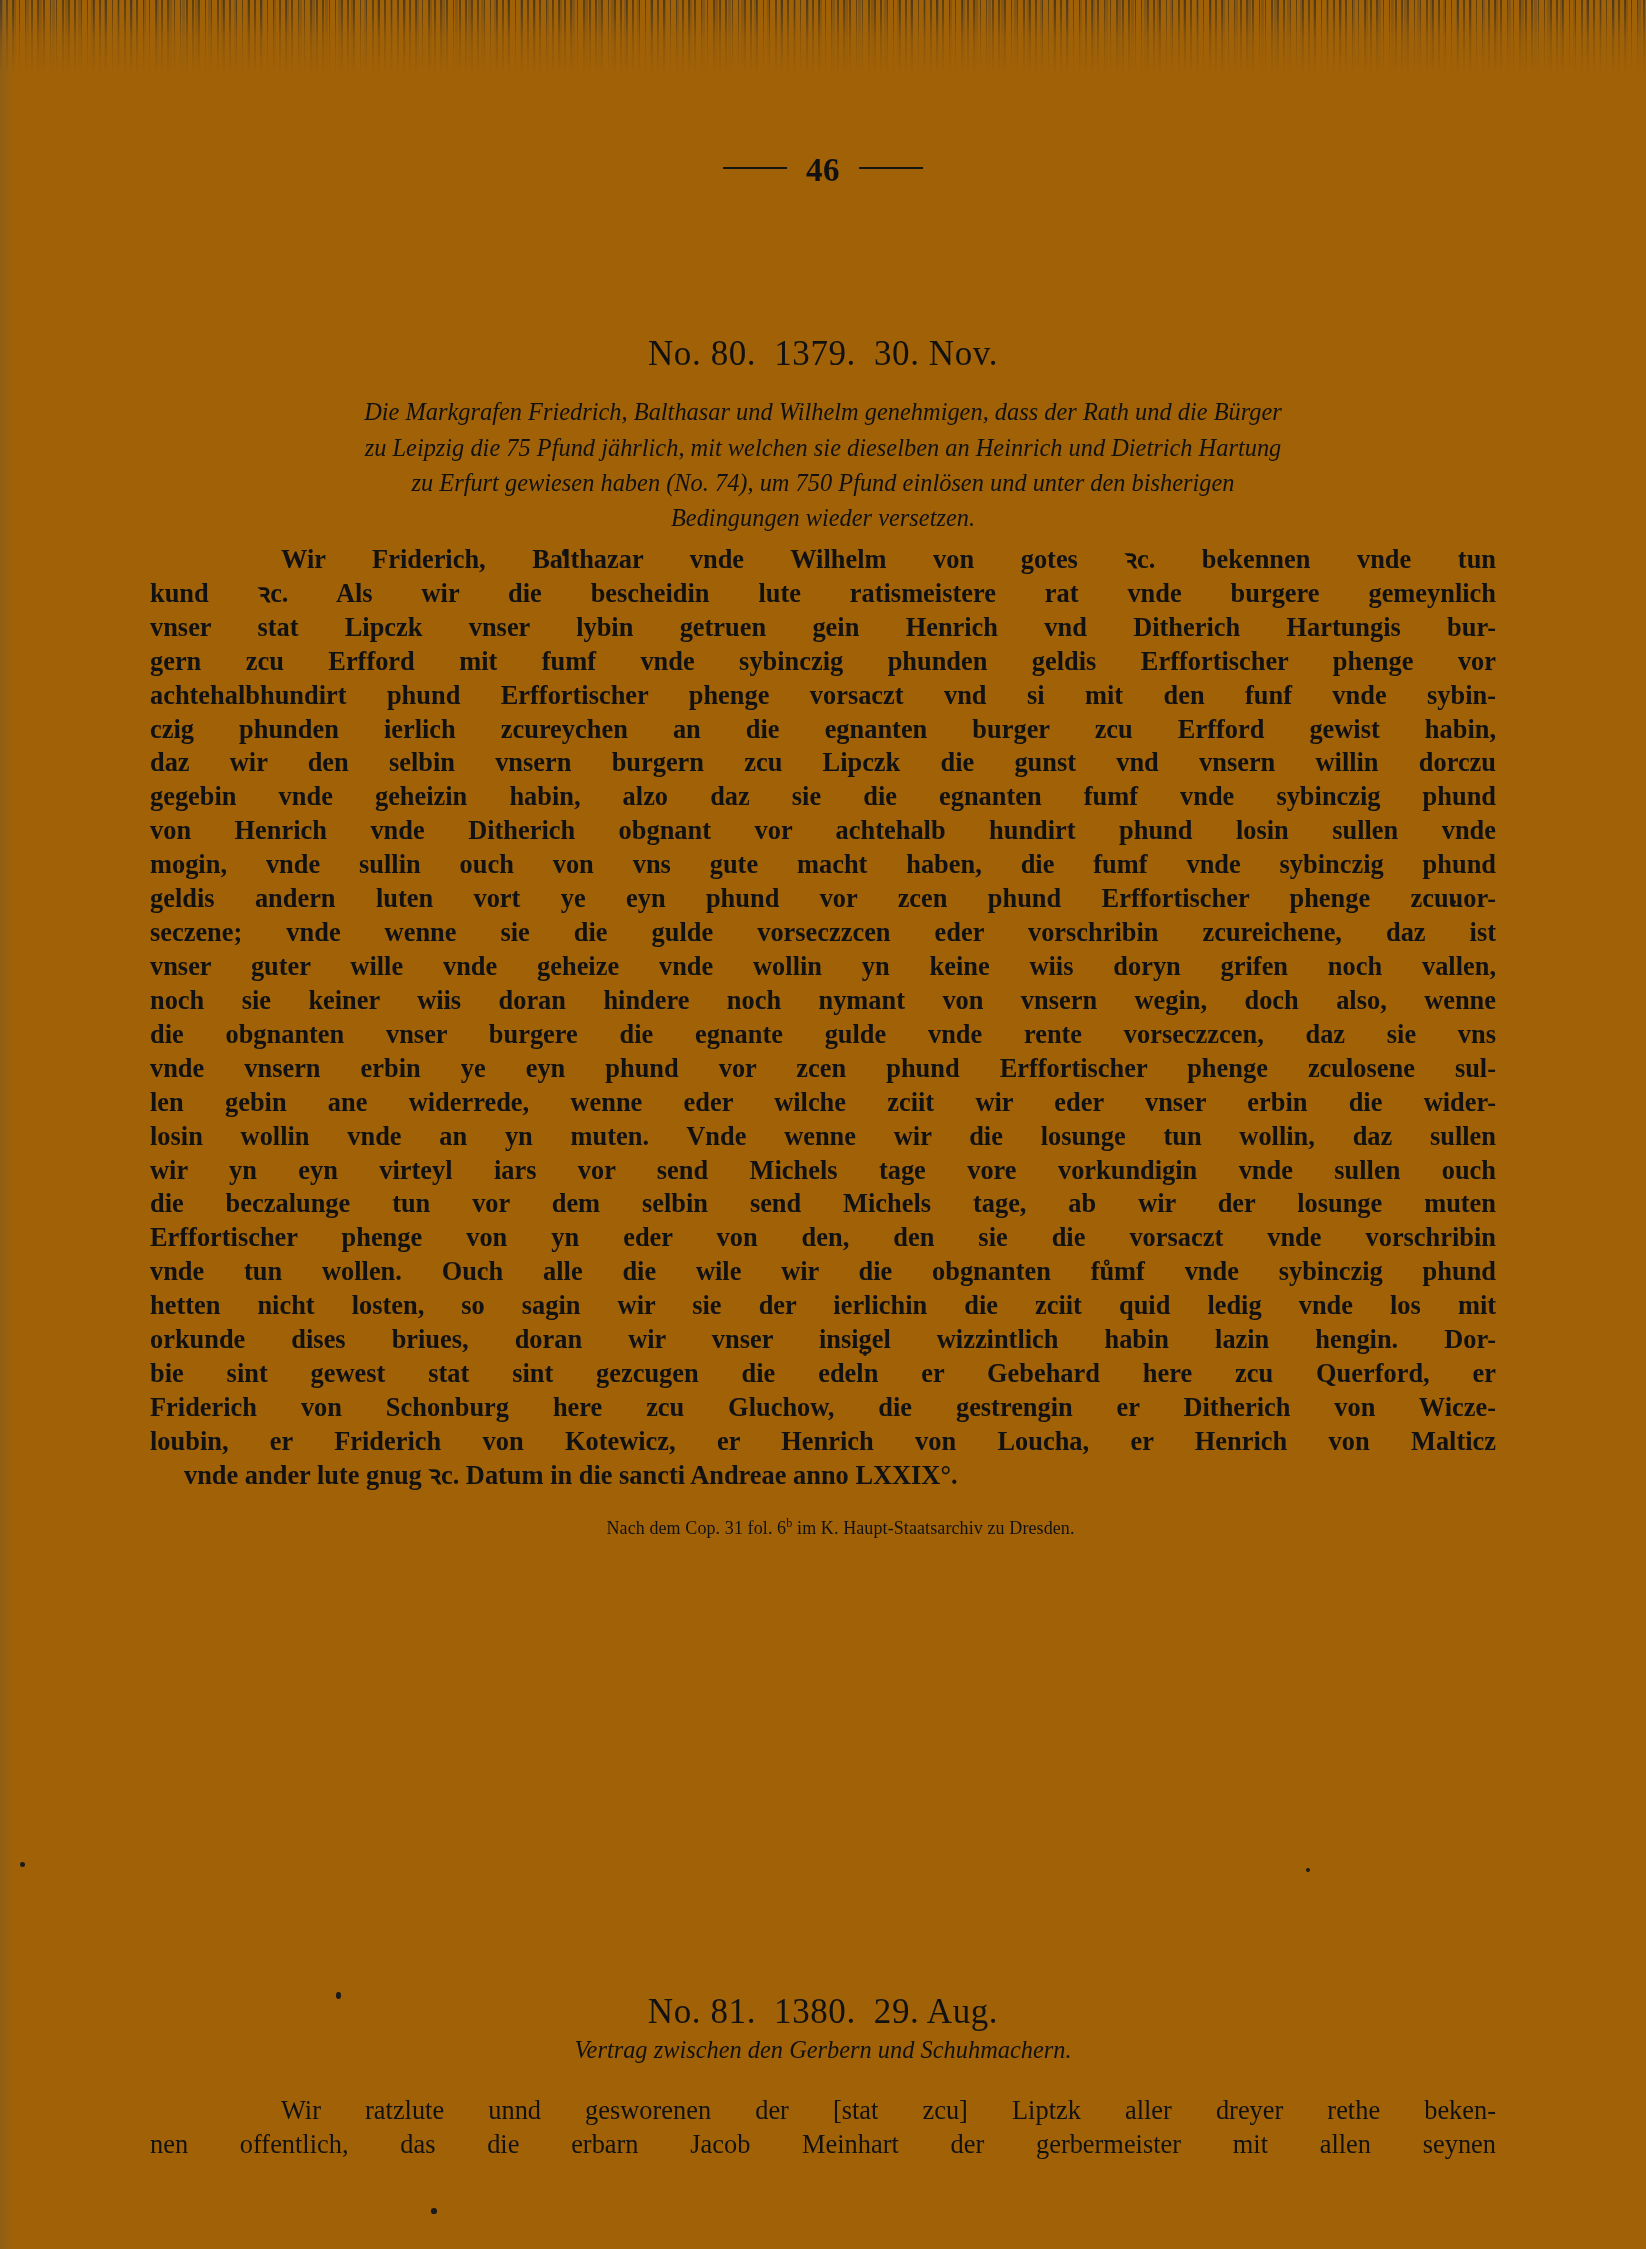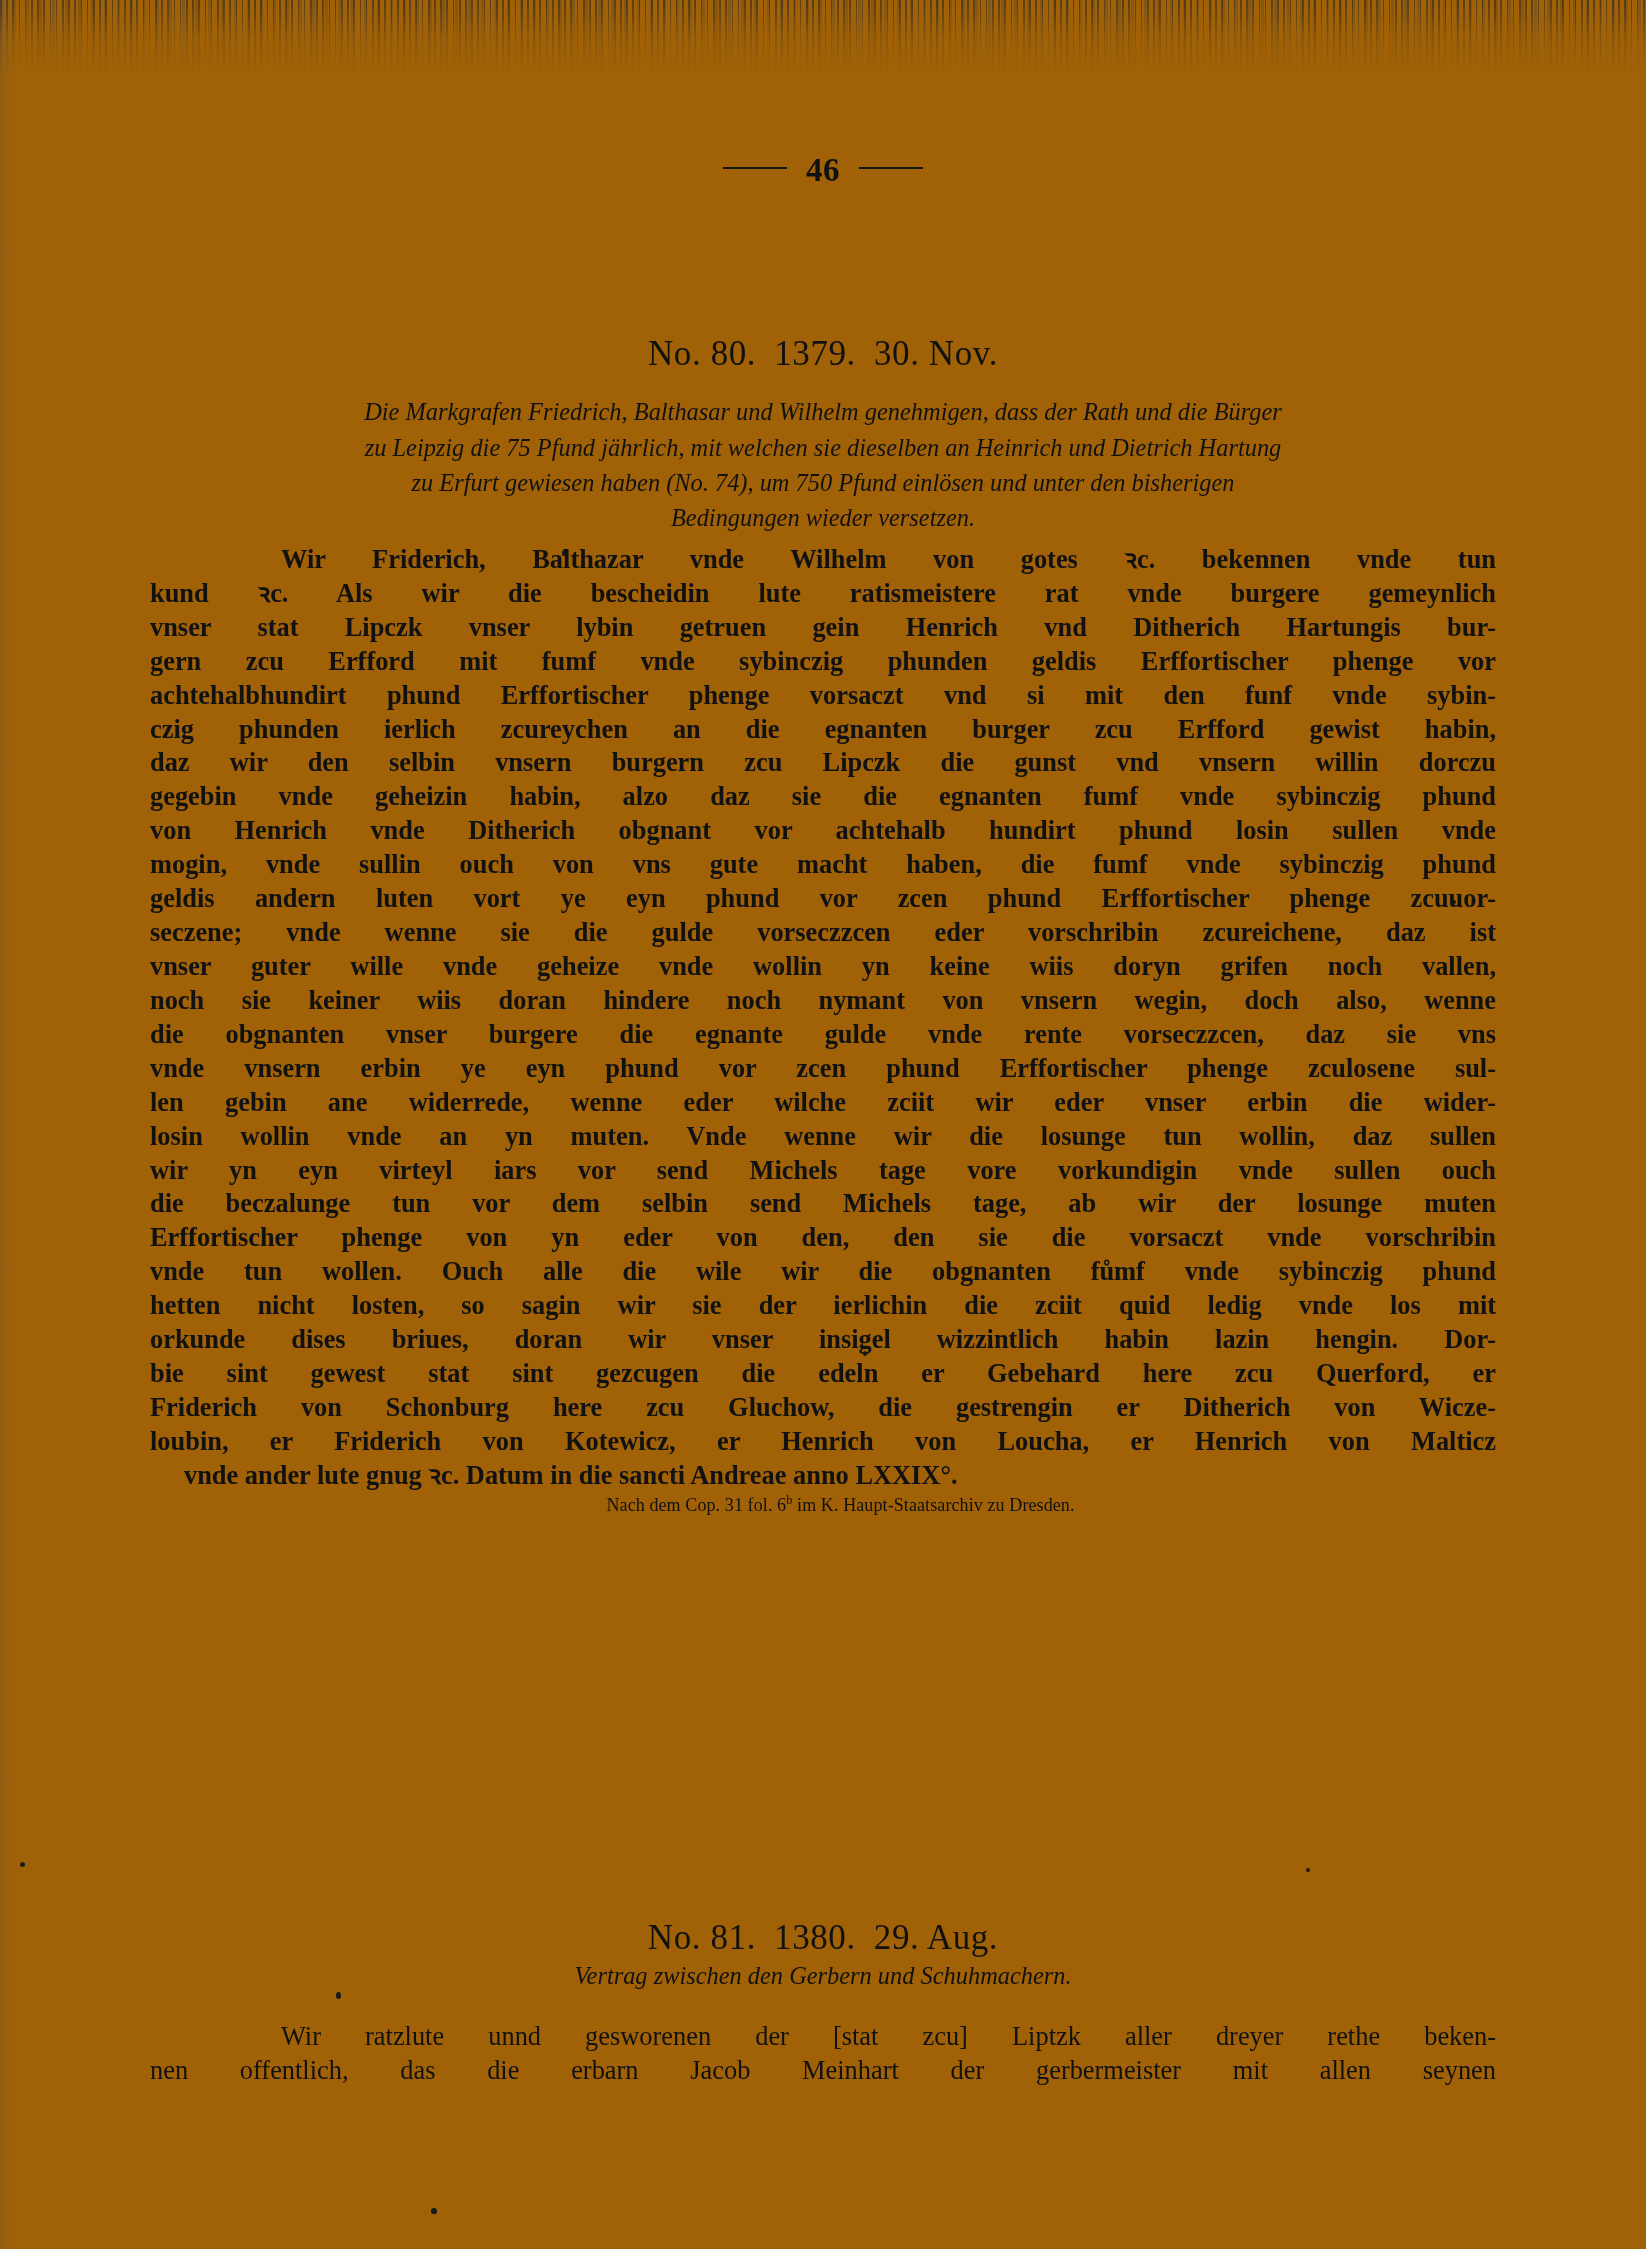--- a/index.html
+++ b/index.html
@@ -176,26 +176,26 @@
       <span class="j">Erffortischer phenge von yn eder von den, den sie die vorsaczt vnde vorschribin</span>
       <span class="j">vnde tun wollen. Ouch alle die wile wir die obgnanten fůmf vnde sybinczig phund</span>
       <span class="j">hetten nicht losten, so sagin wir sie der ierlichin die zciit quid ledig vnde los mit</span>
       <span class="j">orkunde dises briues, doran wir vnser insigel wizzintlich habin lazin hengin. Dor-</span>
       <span class="j">bie sint gewest stat sint gezcugen die edeln er Gebehard here zcu Querford, er</span>
       <span class="j">Friderich von Schonburg here zcu Gluchow, die gestrengin er Ditherich von Wicze-</span>
       <span class="j">loubin, er Friderich von Kotewicz, er Henrich von Loucha, er Henrich von Malticz</span>
       <span class="j last" style="padding-left:34px;">vnde ander lute gnug ꝛc. Datum in die sancti Andreae anno LXXIX°.</span>
     </div>
 
-    <div class="source-note" style="padding-left:35px;">
+    <div class="source-note" style="margin-top:23px;padding-left:35px;">
       <span>Nach dem Cop. 31 fol. 6</span><sup>b</sup><span> im K. Haupt-Staatsarchiv zu Dresden.</span>
     </div>
   </div>
 
-  <div class="charter" style="top:1918px;">
+  <div class="charter" style="top:1992px;">
 
     <div class="charter-title">
       <span class="seg">No. 81.</span><span class="seg">1380.</span><span class="seg">29. Aug.</span>
     </div>
 
     <div class="regest" style="width:1385px; ">
       <span class="rline">Vertrag zwischen den Gerbern und Schuhmachern.</span>
     </div>
 
     <div class="body-text" style="width:1346px; margin-top:27px;">

